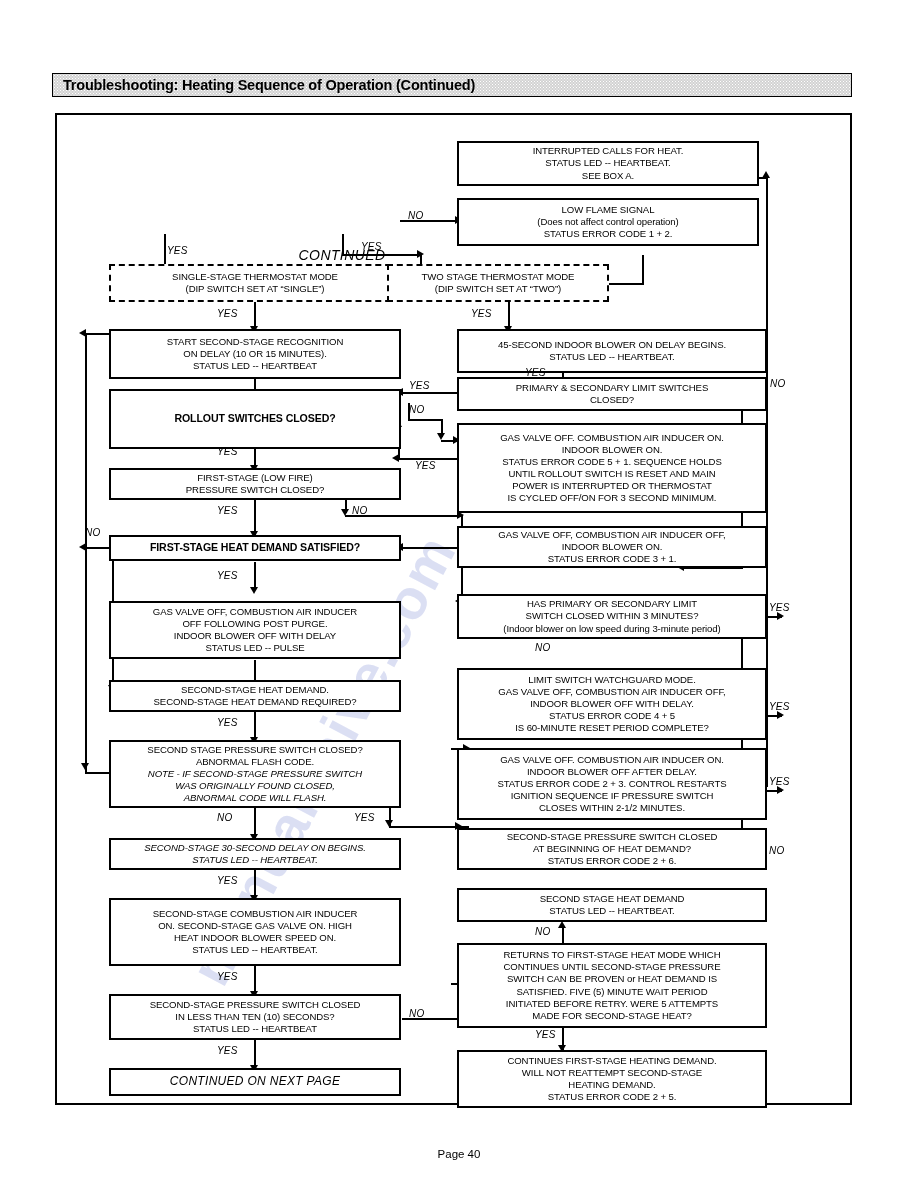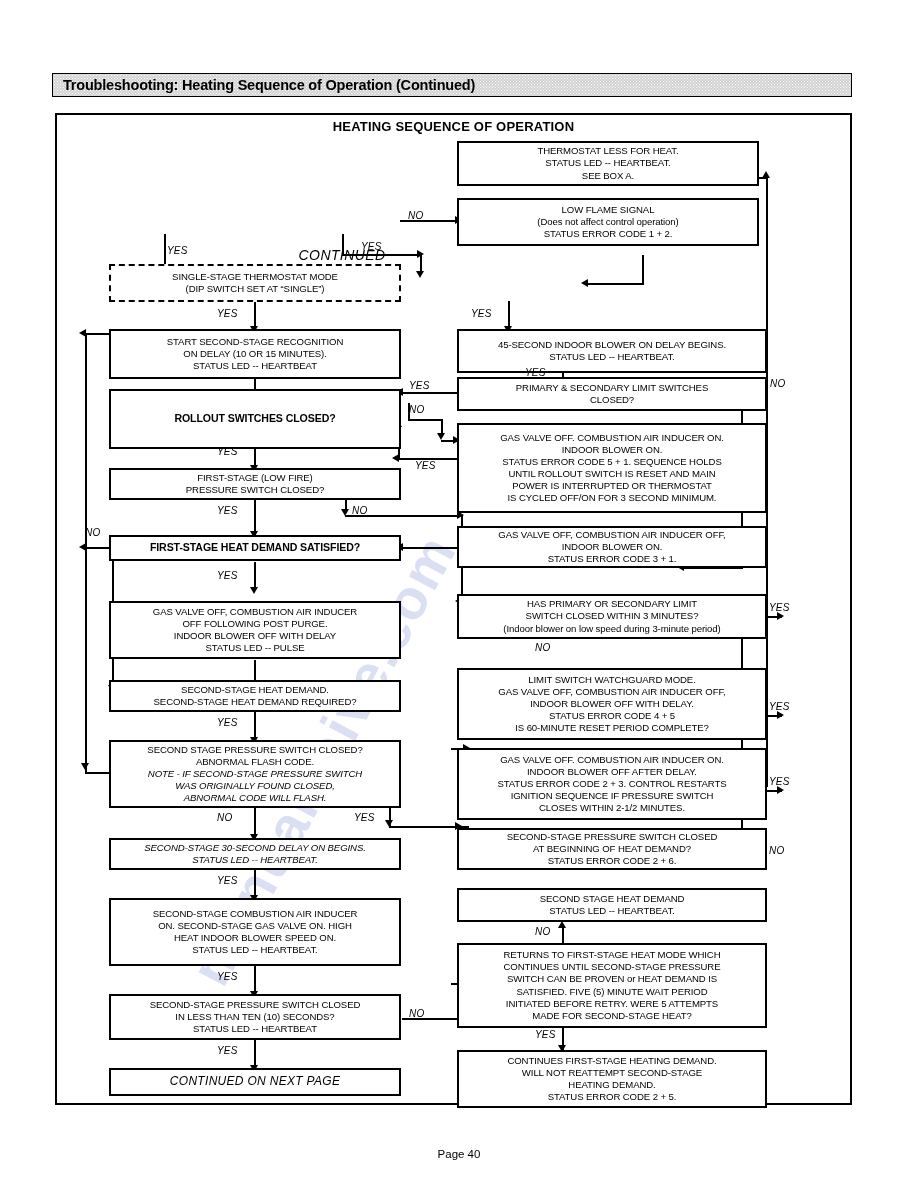--- a/index.html
+++ b/index.html
@@ -87,21 +87,20 @@
 </style>
 </head>
 <body>
 
 <div id="header-bar">
   <div id="header-title">Troubleshooting:  Heating Sequence of Operation (Continued)</div>
 </div>
 
 <div id="diagram-frame">
 
-  <div id="chart-title">HEATING SEQUENCE OF OPERATION</div>
   <div id="continued-label">CONTINUED</div>
 
   <div id="watermark">
     <span style="left:60px;top:520px;">manualshive.com</span>
   </div>
 
   <div class="ln-v" style="left:197px;top:154px;height:25px;"></div>
   <div class="arr arr-d" style="left:193px;top:176px;"></div>
 
   <div class="ln-h" style="left:343px;top:105px;width:58px;"></div>
@@ -248,41 +247,47 @@
 
   <div class="ln-v" style="left:505px;top:812px;height:24px;"></div>
   <div class="arr arr-u" style="left:501px;top:806px;"></div>
 
   <div class="ln-v" style="left:505px;top:913px;height:22px;"></div>
   <div class="arr arr-d" style="left:501px;top:930px;"></div>
 
 
   <div class="box" style="left:400px;top:26px;width:302px;height:45px;">
     <div>
-      <span class="ln">THERMOSTAT LESS FOR HEAT.</span>
+      <span class="ln">INTERRUPTED CALLS FOR HEAT.</span>
       <span class="ln">STATUS LED -- HEARTBEAT.</span>
       <span class="ln">SEE BOX A.</span>
     </div>
   </div>
 
   <div class="box" style="left:400px;top:83px;width:302px;height:48px;">
     <div>
       <span class="ln">LOW FLAME SIGNAL</span>
       <span class="ln">(Does not affect control operation)</span>
       <span class="ln">STATUS ERROR CODE 1 + 2.</span>
     </div>
   </div>
 
   <div class="box dashed" style="left:52px;top:149px;width:292px;height:38px;">
     <div>
       <span class="ln">SINGLE-STAGE THERMOSTAT MODE</span>
       <span class="ln">(DIP SWITCH SET AT “SINGLE”)</span>
     </div>
   </div>
 
+  <div class="box dashed" style="left:330px;top:149px;width:222px;height:38px;">
+    <div>
+      <span class="ln">TWO STAGE THERMOSTAT MODE</span>
+      <span class="ln">(DIP SWITCH SET AT “TWO”)</span>
+    </div>
+  </div>
 
   <div class="box" style="left:52px;top:214px;width:292px;height:50px;">
     <div>
       <span class="ln">START SECOND-STAGE RECOGNITION</span>
       <span class="ln">ON DELAY (10 OR 15 MINUTES).</span>
       <span class="ln">STATUS LED -- HEARTBEAT</span>
     </div>
   </div>
 
   <div class="box" style="left:400px;top:214px;width:310px;height:44px;">

